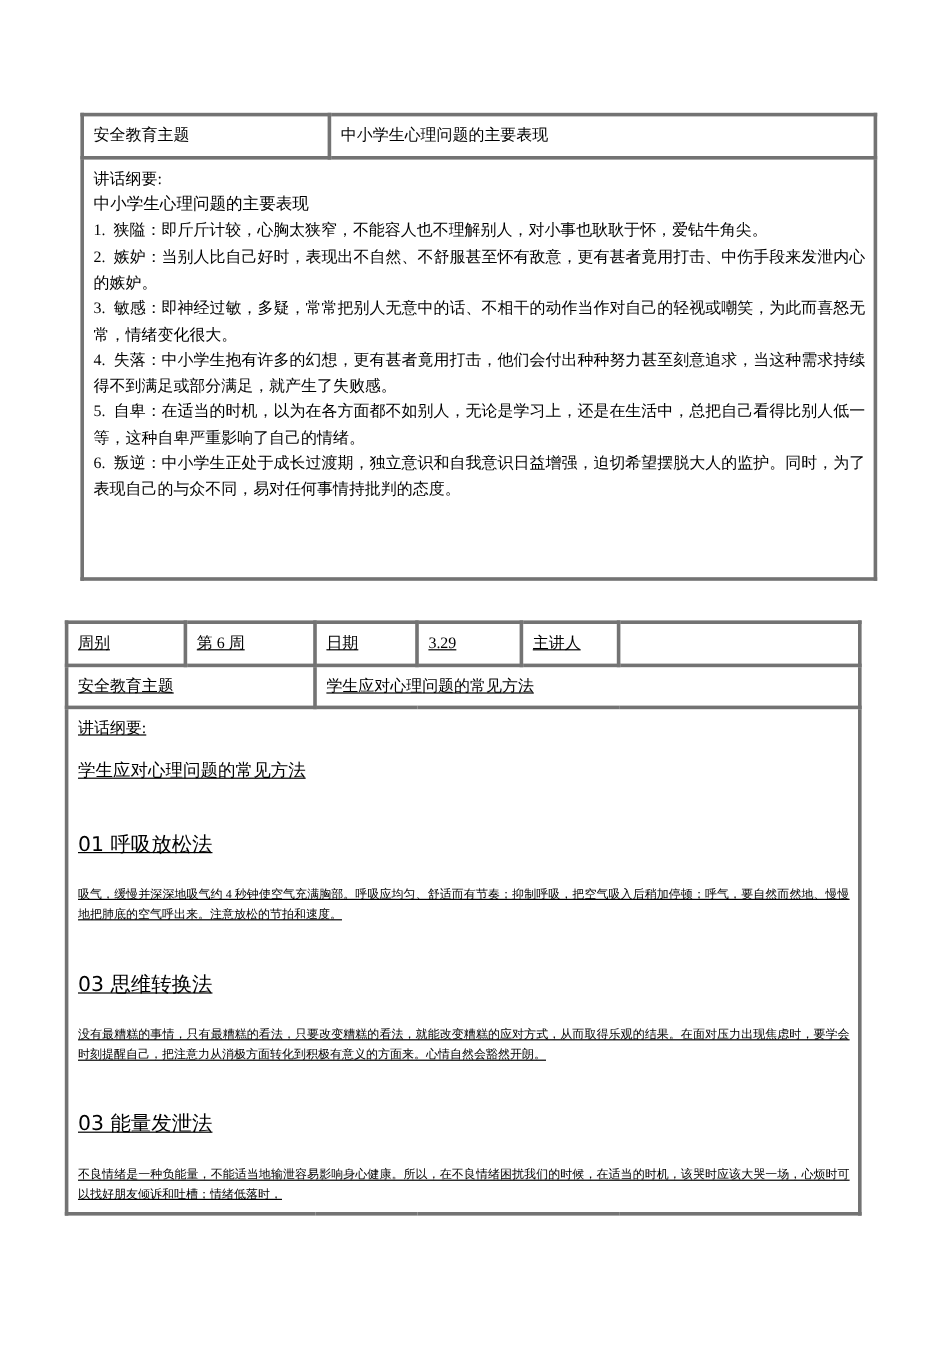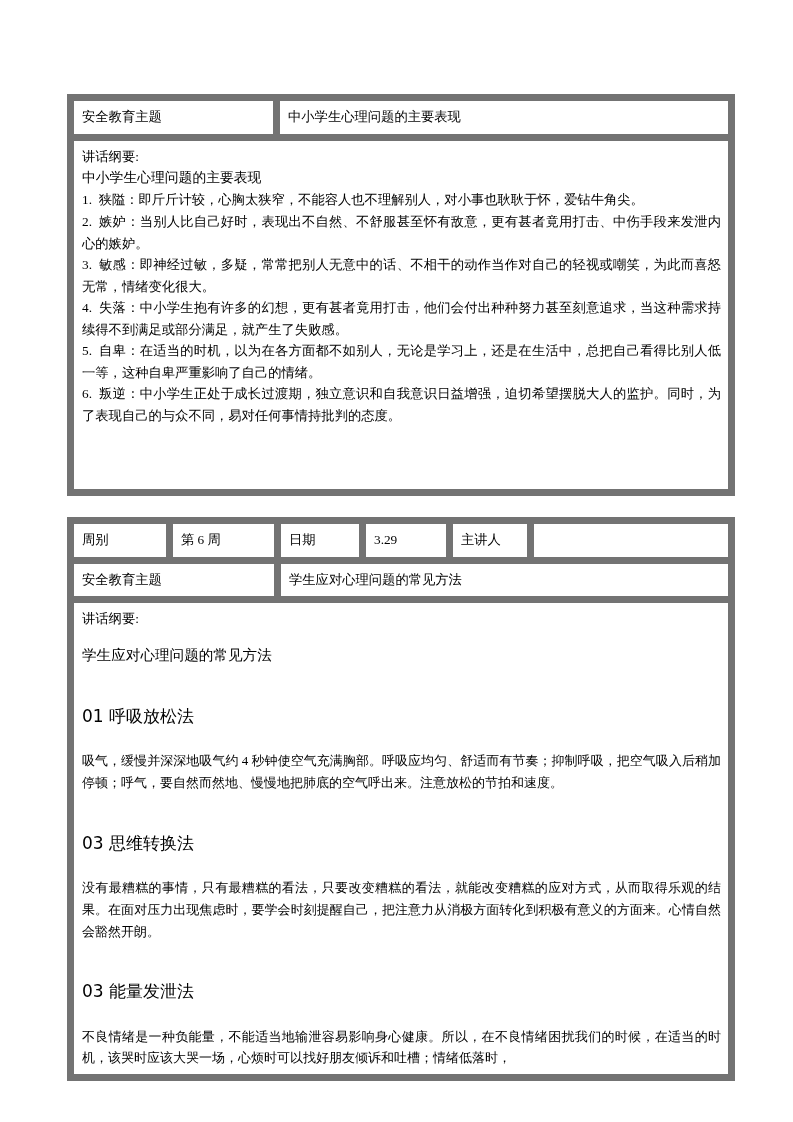--- a/index.html
+++ b/index.html
@@ -26,36 +26,37 @@
   }
 
   
   .doc-table {
     position: absolute;
     border-collapse: collapse;
     table-layout: fixed;
     background: #ffffff;
   }
   .doc-table td {
-    border: 7px solid #737373;
+    border: 3px solid #737373;
     vertical-align: top;
     padding: 5px 7px 5px 8px;
     font-size: 13.3px;
     line-height: 1.55;
   }
 
   #table-one {
     left: 67px;
     top: 94px;
     width: 661px;
   }
   #table-two {
-    left: 67px;
+    left: 54px;
     top: 517px;
     width: 661px;
+    text-decoration: underline;
   }
 
   .cell-label {
     white-space: nowrap;
   }
 
   .row-header td {
     height: 20px;
     padding-top: 6px;
     padding-bottom: 6px;
@@ -108,21 +109,21 @@
     font-family: "DejaVu Sans", "Liberation Sans", sans-serif;
   }
   .t2-section {
     margin: 36px 0 0 0;
     font-size: 17px;
     line-height: 1.6;
     font-family: "DejaVu Sans", "Liberation Sans", sans-serif;
   }
   .t2-para {
     margin: 20px 0 0 0;
-    font-size: 13px;
+    font-size: 10px;
     line-height: 1.68;
     text-align: justify;
     text-justify: inter-ideograph;
   }
   .t2-last {
     overflow: hidden;
   }
 </style>
 </head>
 <body>

